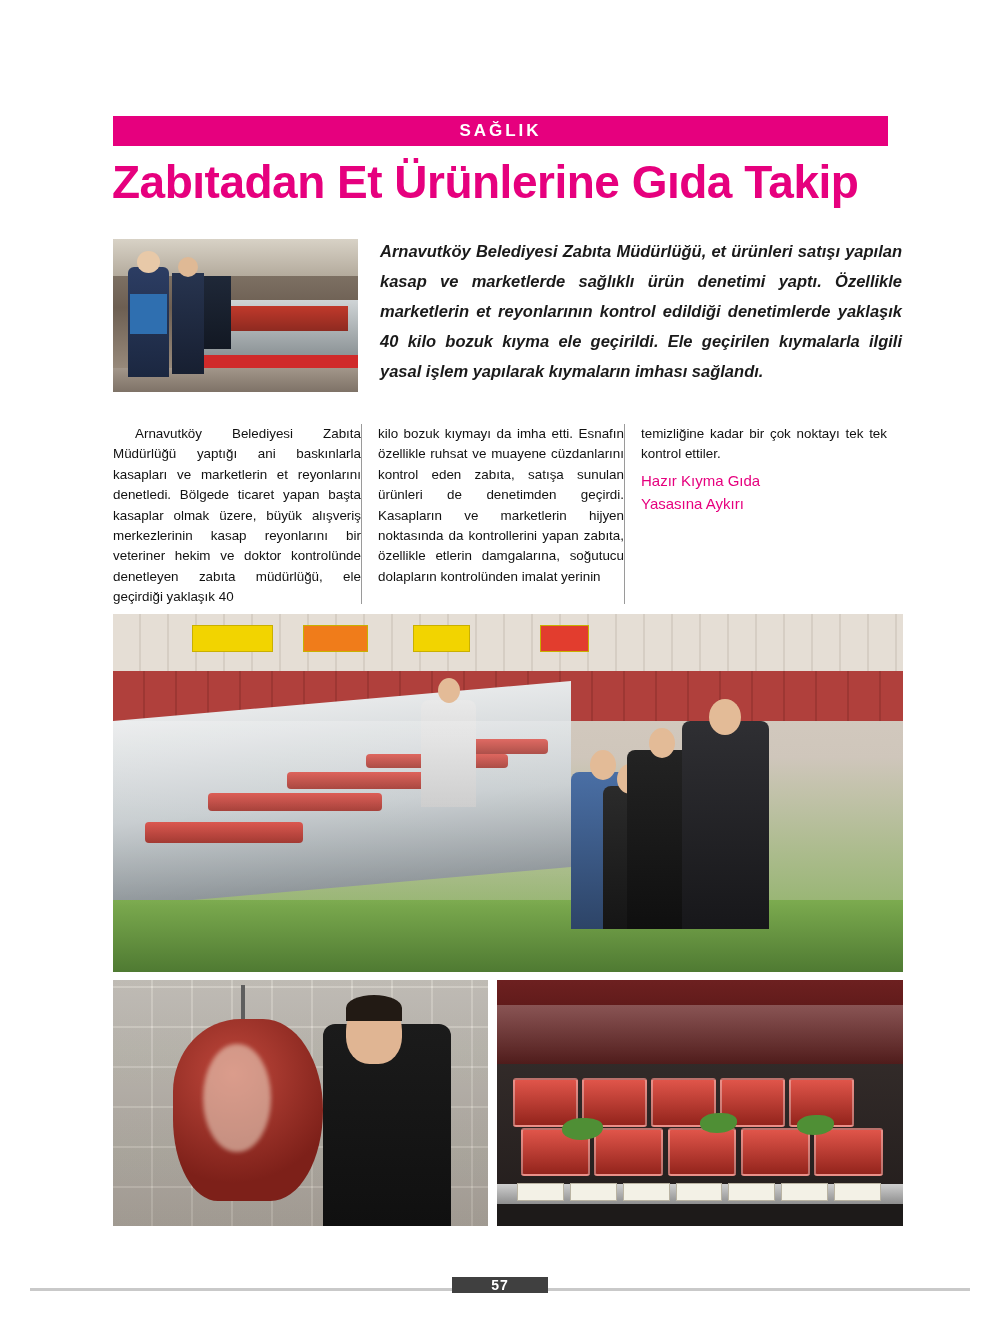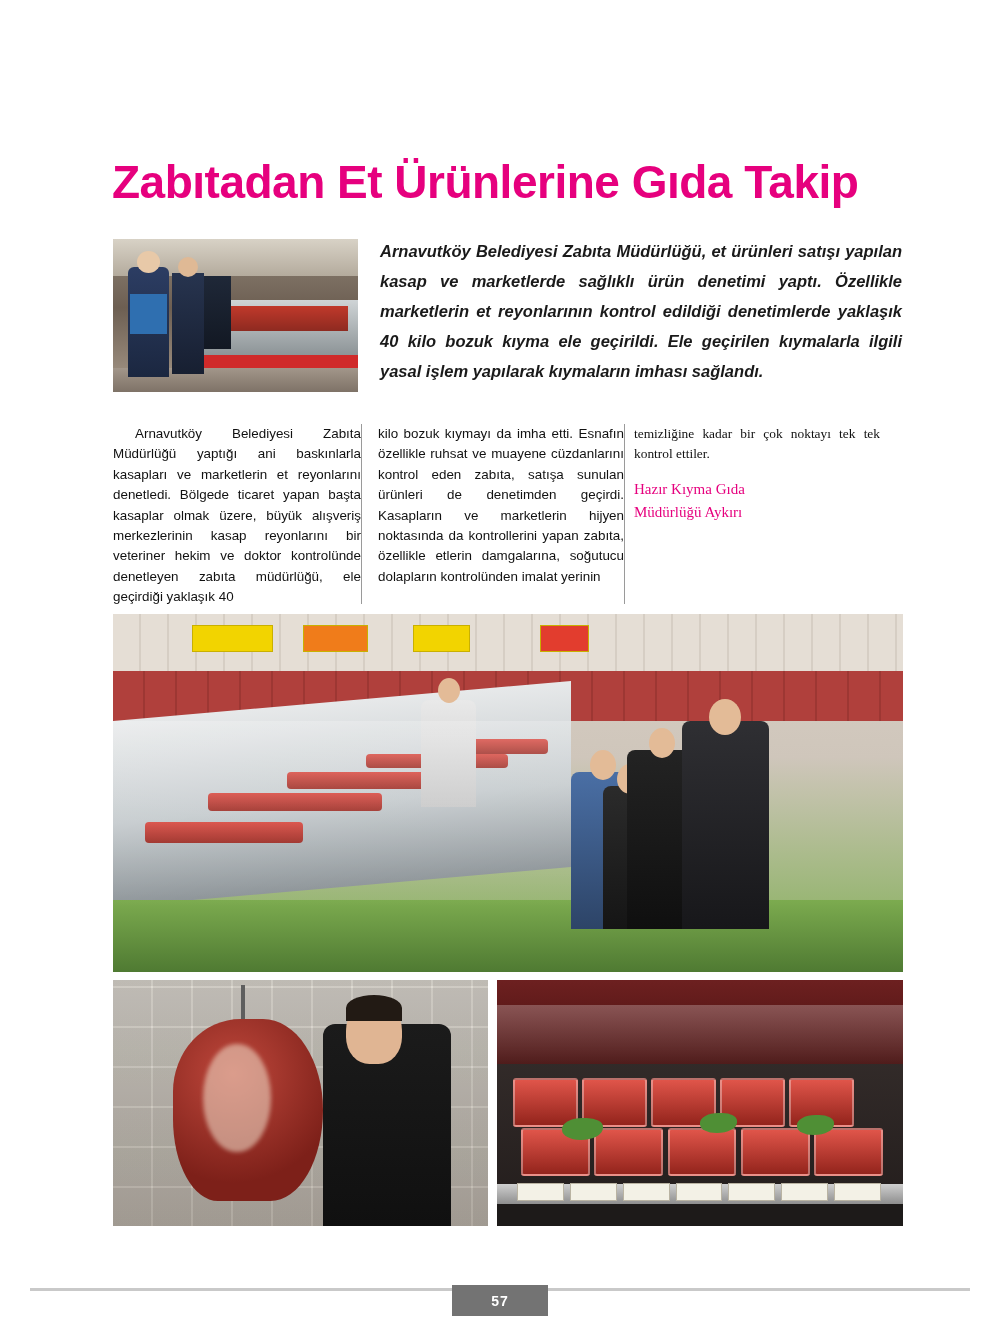--- a/index.html
+++ b/index.html
@@ -72,31 +72,30 @@
     text-align:justify;
   }
   .col p{margin:0;}
   .col p.indent{text-indent:22px;}
   .col2{
     padding-left:16px;
     border-left:1px solid #9a9a9a;
     width:246px;
   }
   .col3{
-    padding-left:9px;
+    padding-left:16px;
     border-left:1px solid #9a9a9a;
     width:246px;
-    font-family:Liberation Serif, serif;
   }
   .subhead{
     color:#e6007e;
     font-size:15px;
     font-weight:normal;
     line-height:1.35;
-    margin-top:14px;
+    margin-top:6px;
     margin-bottom:3px;
   }
   
   .photo{
     position:absolute;
     overflow:hidden;
   }
   #photo-market{
     left:113px;top:614px;width:790px;height:358px;
   }
@@ -107,28 +106,27 @@
     left:497px;top:980px;width:406px;height:246px;
   }
   
   .footer-rule{
     position:absolute;
     left:30px;top:1288px;width:940px;height:3px;
     background:#c9c9c9;
   }
   .folio{
     position:absolute;
-    left:452px;top:1277px;width:96px;height:31px;
-    background:#737373;
+    left:452px;top:1277px;width:96px;height:16px;
+    background:#404040;
     color:#fff;
     font-size:14px;
     font-weight:bold;
     display:flex;align-items:center;justify-content:center;
     letter-spacing:1px;
-    margin-top:8px;
   }
   
   .ph{position:absolute;left:0;top:0;width:100%;height:100%;}
   
   .lead-bg{background:linear-gradient(180deg,#8f8377 0%,#6d5f52 45%,#a89a8b 100%);}
   .lead-ceiling{position:absolute;left:0;top:0;width:100%;height:24%;background:linear-gradient(180deg,#d8d2c6,#b4ab9d);}
   .lead-case{position:absolute;left:30%;top:40%;width:70%;height:36%;background:linear-gradient(180deg,#cfd4d6,#8d9497);}
   .lead-meat{position:absolute;left:34%;top:44%;width:62%;height:16%;background:linear-gradient(180deg,#c0392b,#8e2a20);}
   .lead-red{position:absolute;left:28%;top:76%;width:72%;height:10%;background:#d02a2a;}
   .lead-floor{position:absolute;left:0;bottom:0;width:100%;height:16%;background:linear-gradient(180deg,#a2968a,#7e7267);}
@@ -169,20 +167,23 @@
   .ct-label{position:absolute;height:16px;background:#f3f1e6;border:1px solid #b9b3a2;}
   .ct-rail{position:absolute;left:0;bottom:9%;width:100%;height:8%;background:linear-gradient(180deg,#cfcfcf,#8e8e8e);}
   .ct-base{position:absolute;left:0;bottom:0;width:100%;height:9%;background:#1d1a19;}
   .ct-green{position:absolute;background:#4f8f35;border-radius:50% 40% 55% 45%;}
 </style>
 </head>
 <body>
 
 <div class="page">
 
+  <div class="cat-bar">
+    <span>SAĞLIK</span>
+  </div>
 
   <div class="headline">Zabıtadan Et Ürünlerine Gıda Takip</div>
 
   <div class="photo lead-photo" id="lead-photo">
     <div class="ph lead-bg">
       <div class="lead-ceiling"></div>
       <div class="lead-case"></div>
       <div class="lead-meat"></div>
       <div class="lead-red"></div>
       <div class="lead-floor"></div>
@@ -198,21 +199,21 @@
   <div class="cols">
     <div class="col col1">
       <p class="indent">Arnavutköy Belediyesi Zabıta Müdürlüğü yaptığı ani baskınlarla kasapları ve marketlerin et reyonlarını denetledi. Bölgede ticaret yapan başta kasaplar olmak üzere, büyük alışveriş merkezlerinin kasap reyonlarını bir veteriner hekim ve doktor kontrolünde denetleyen zabıta müdürlüğü, ele geçirdiği yaklaşık 40</p>
     </div>
     <div class="col col2">
       <p>kilo bozuk kıymayı da imha etti. Esnafın özellikle ruhsat ve muayene cüzdanlarını kontrol eden zabıta, satışa sunulan ürünleri de denetimden geçirdi. Kasapların ve marketlerin hijyen noktasında da kontrollerini yapan zabıta, özellikle etlerin damgalarına, soğutucu dolapların kontrolünden imalat yerinin</p>
     </div>
     <div class="col col3">
       <p>temizliğine kadar bir çok noktayı tek tek kontrol ettiler.</p>
       <div class="subhead">Hazır Kıyma Gıda</div>
-      <div class="subhead" style="margin-top:0;">Müdürlüğü Aykırı</div>
+      <div class="subhead" style="margin-top:0;">Yasasına Aykırı</div>
     </div>
   </div>
 
   <div class="photo" id="photo-market">
     <div class="ph mk-bg">
       <div class="mk-wall"></div>
       <div class="mk-banner b1"></div>
       <div class="mk-banner b2"></div>
       <div class="mk-banner b3"></div>
       <div class="mk-banner b4"></div>

